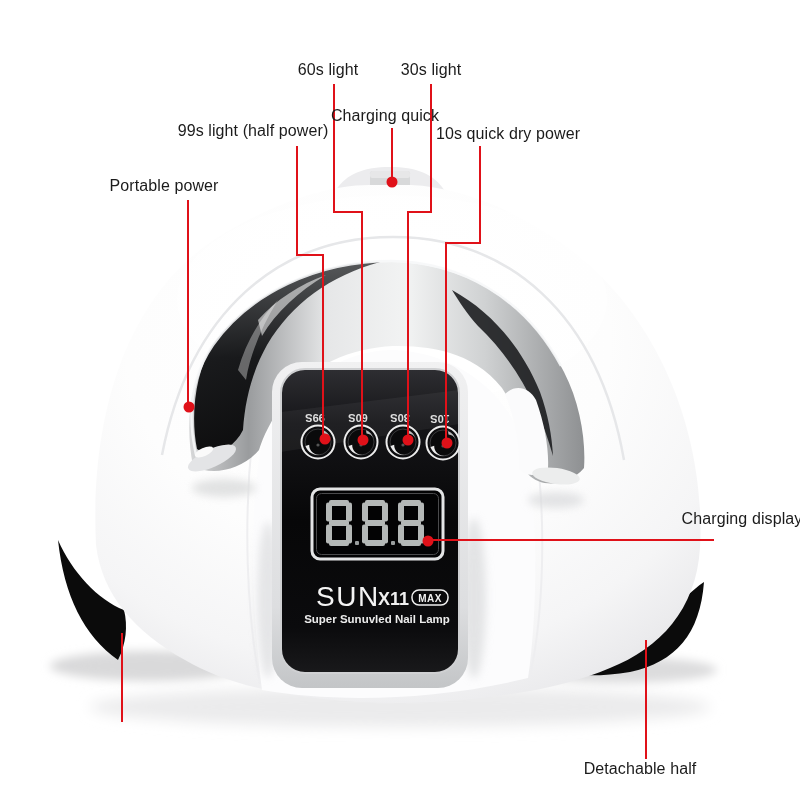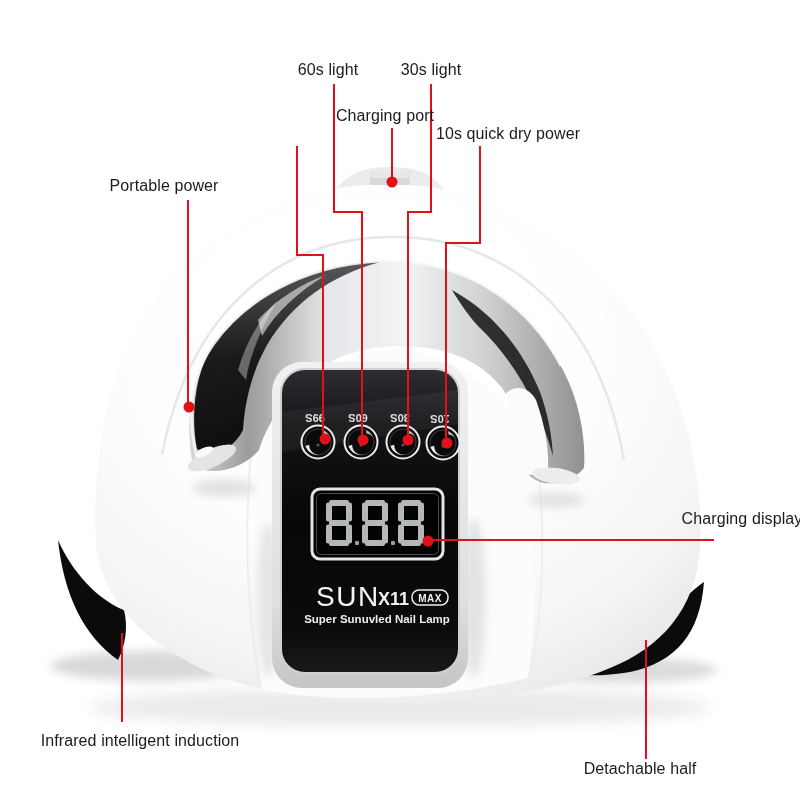--- a/index.html
+++ b/index.html
@@ -182,20 +182,20 @@
     <circle cx="392" cy="182" r="5.5"></circle>
     <circle cx="408" cy="440" r="5.5"></circle>
     <circle cx="447" cy="443" r="5.5"></circle>
     <circle cx="189" cy="407" r="5.5"></circle>
     <circle cx="428" cy="541" r="5.5"></circle>
   </g>
 </svg>
 
 <div class="callout" style="left:328px;top:61px;">60s light</div>
 <div class="callout" style="left:411px;top:61px;margin-left:20px;">30s light</div>
-<div class="callout" style="left:385px;top:107px;">Charging port</div>
+<div class="callout" style="left:385px;top:107px;">Charging quick</div>
+<div class="callout" style="left:253px;top:122px;">99s light (half power)</div>
 <div class="callout" style="left:508px;top:125px;">10s quick dry power</div>
 <div class="callout" style="left:164px;top:177px;">Portable power</div>
 <div class="callout" style="left:742px;top:510px;">Charging display</div>
-<div class="callout" style="left:140px;top:732px;">Infrared intelligent induction</div>
 <div class="callout" style="left:640px;top:760px;">Detachable half</div>
 
 </div>
 
 </body></html>

